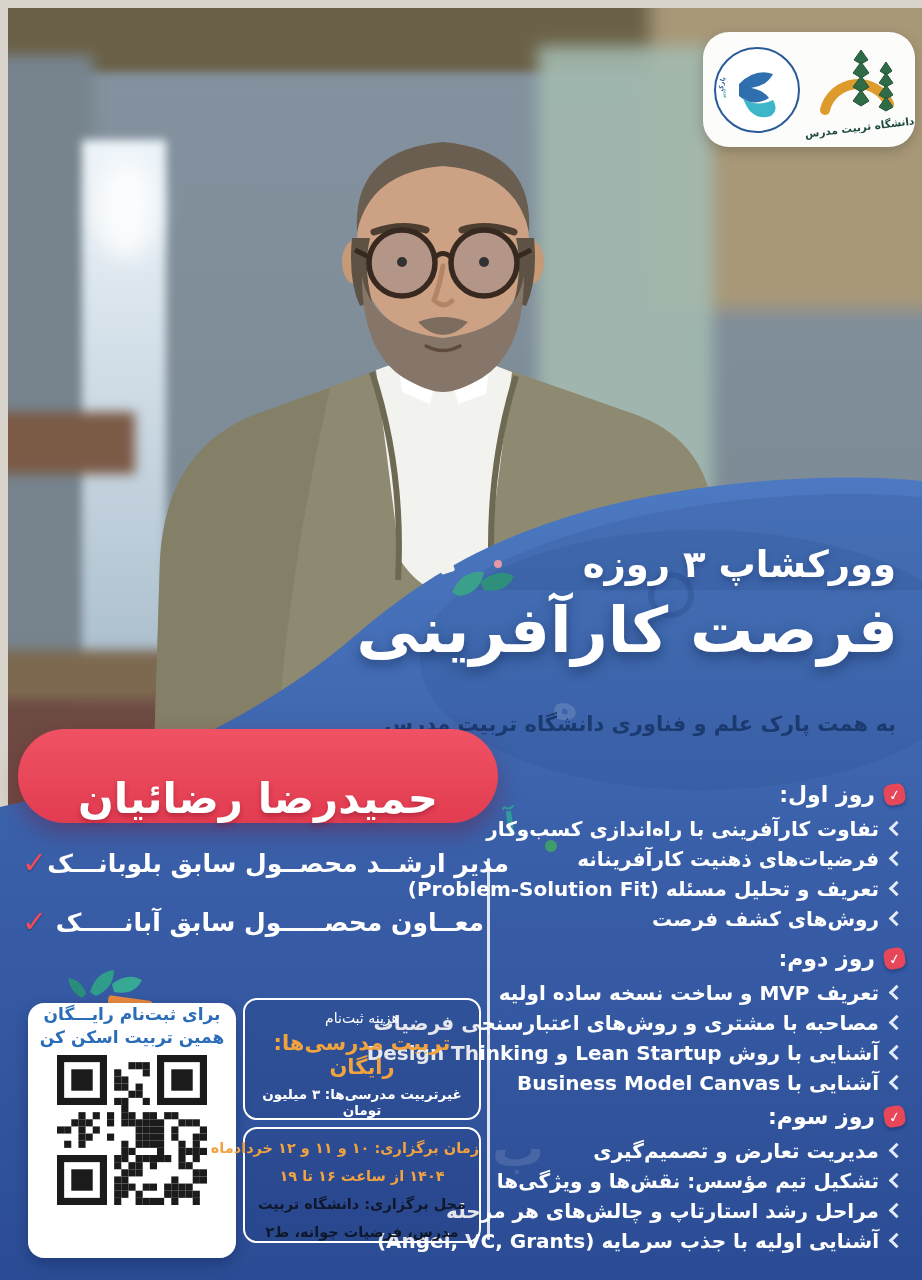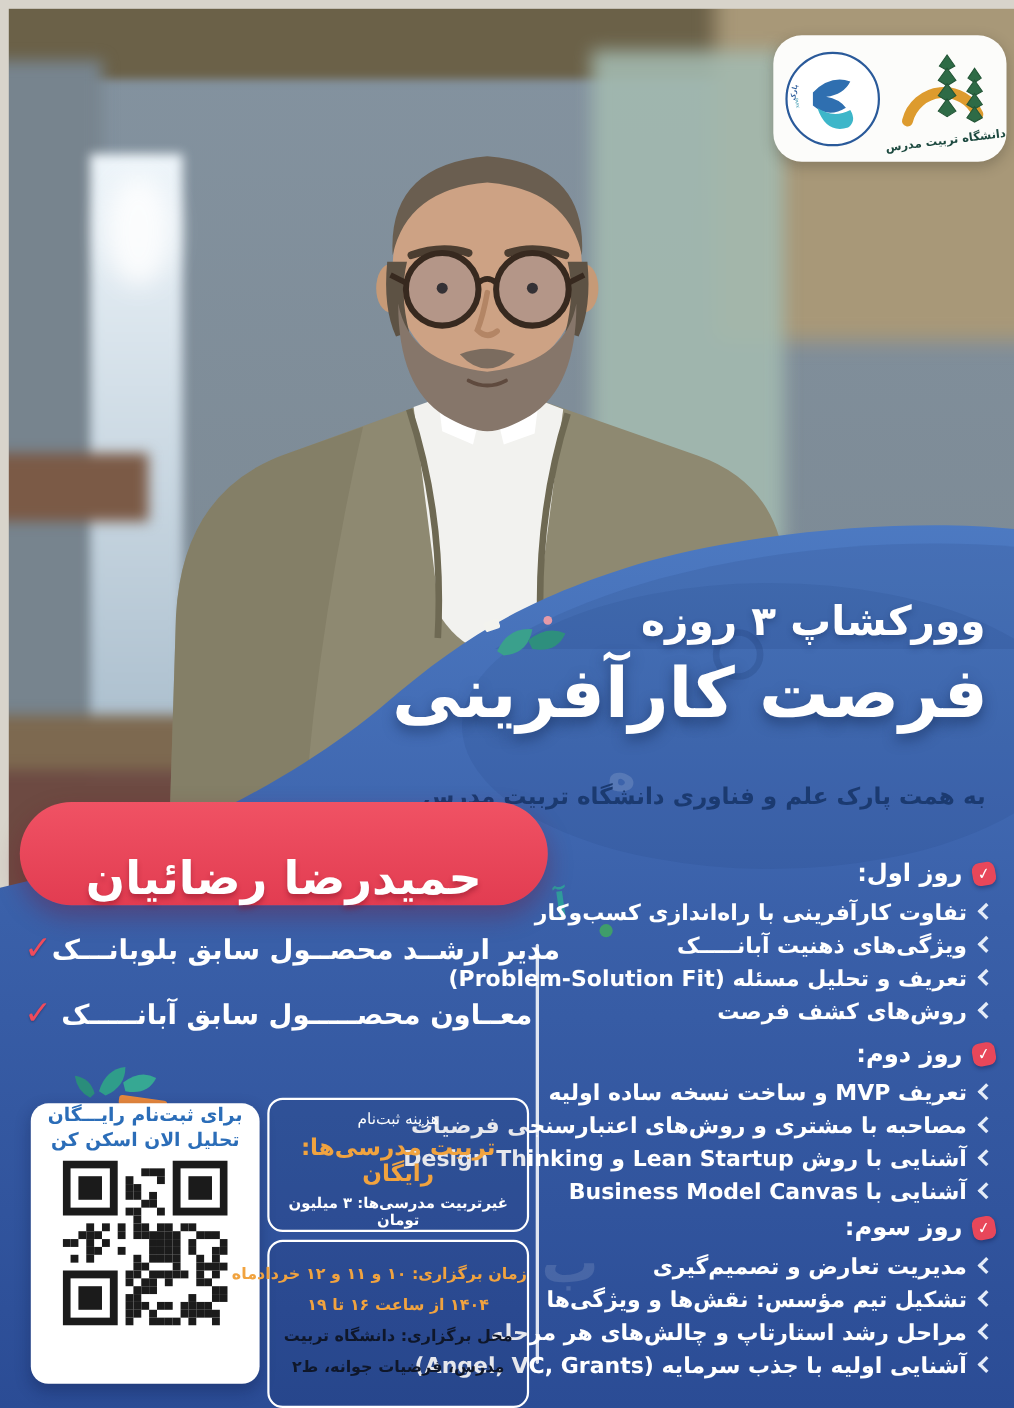--- a/index.html
+++ b/index.html
@@ -66,21 +66,21 @@
   .qr-card .cap{color:#2b6db8;font-size:17px;font-weight:bold;line-height:23px;}
   .qr-card .cap1{}
   .qr-code{margin-top:6px;}
   
   .ocard{position:absolute;left:243px;width:238px;border:2.5px solid #ffffff;border-radius:14px;
     background:rgba(8,22,66,.10);z-index:6;text-align:center;direction:rtl;box-sizing:border-box;}
   .fee-card{top:998px;height:122px;padding-top:10px;}
   .fee-title{color:#fff;font-size:14px;font-weight:normal;}
   .fee-free{color:#f1a33f;font-size:21px;font-weight:bold;margin-top:5px;}
   .fee-paid{color:#fff;font-size:13.5px;font-weight:bold;margin-top:7px;}
-  .sch-card{top:1127px;height:153px;padding-top:16px;}
+  .sch-card{top:1127px;height:116px;padding-top:5px;}
   .sch-line{font-size:14.5px;font-weight:bold;line-height:28px;white-space:nowrap;}
   .orange{color:#f1a33f;} .white{color:#0f172a;}
   .leafA{left:432px;top:552px;z-index:5;}
   .leafB{left:60px;top:958px;z-index:5;}
   .alef-deco{left:505px;top:806px;color:#2f9d9d;font-size:30px;font-weight:bold;transform:rotate(-8deg);z-index:5;}
   .blob{left:545px;top:840px;width:12px;height:12px;border-radius:50%;background:#3f9d6b;z-index:5;}
 </style>
 </head>
 <body>
 
@@ -221,21 +221,21 @@
   <div class="abs col-divider"></div>
 
   <div class="day day1">
     <div class="day-head">
       <span class="day-badge">
           <span>✓</span>
         </span>
       <span class="day-label">روز اول:</span>
     </div>
     <div class="day-item"><span class="chev"></span><span>تفاوت کارآفرینی با راه‌اندازی کسب‌وکار</span></div>
-    <div class="day-item"><span class="chev"></span><span>ویژگی‌های ذهنیت آبانـــــک</span></div>
+    <div class="day-item"><span class="chev"></span><span>فرضیات‌های ذهنیت کارآفرینانه</span></div>
     <div class="day-item"><span class="chev"></span><span>تعریف و تحلیل مسئله (Problem-Solution Fit)</span></div>
     <div class="day-item"><span class="chev"></span><span>روش‌های کشف فرصت</span></div>
   </div>
 
   <div class="day day2">
     <div class="day-head">
       <span class="day-badge">
           <span>✓</span>
         </span>
       <span class="day-label">روز دوم:</span>
@@ -254,21 +254,21 @@
       <span class="day-label">روز سوم:</span>
     </div>
     <div class="day-item"><span class="chev"></span><span>مدیریت تعارض و تصمیم‌گیری</span></div>
     <div class="day-item"><span class="chev"></span><span>تشکیل تیم مؤسس: نقش‌ها و ویژگی‌ها</span></div>
     <div class="day-item"><span class="chev"></span><span>مراحل رشد استارتاپ و چالش‌های هر مرحله</span></div>
     <div class="day-item"><span class="chev"></span><span>آشنایی اولیه با جذب سرمایه (Angel, VC, Grants)</span></div>
   </div>
 
   <div class="abs qr-card">
     <div class="cap cap1">برای ثبت‌نام رایـــگان</div>
-    <div class="cap">تحلیل الان اسکن کن</div>
+    <div class="cap">همین تربیت اسکن کن</div>
     <svg class="qr-code" width="150" height="150" viewBox="0 0 147 147">
         <rect x="70" y="7" width="7" height="7" fill="#1b1b1b"></rect>
         <rect x="77" y="7" width="7" height="7" fill="#1b1b1b"></rect>
         <rect x="84" y="7" width="7" height="7" fill="#1b1b1b"></rect>
         <rect x="56" y="14" width="7" height="7" fill="#1b1b1b"></rect>
         <rect x="84" y="14" width="7" height="7" fill="#1b1b1b"></rect>
         <rect x="56" y="21" width="7" height="7" fill="#1b1b1b"></rect>
         <rect x="63" y="21" width="7" height="7" fill="#1b1b1b"></rect>
         <rect x="56" y="28" width="7" height="7" fill="#1b1b1b"></rect>
         <rect x="63" y="28" width="7" height="7" fill="#1b1b1b"></rect>

